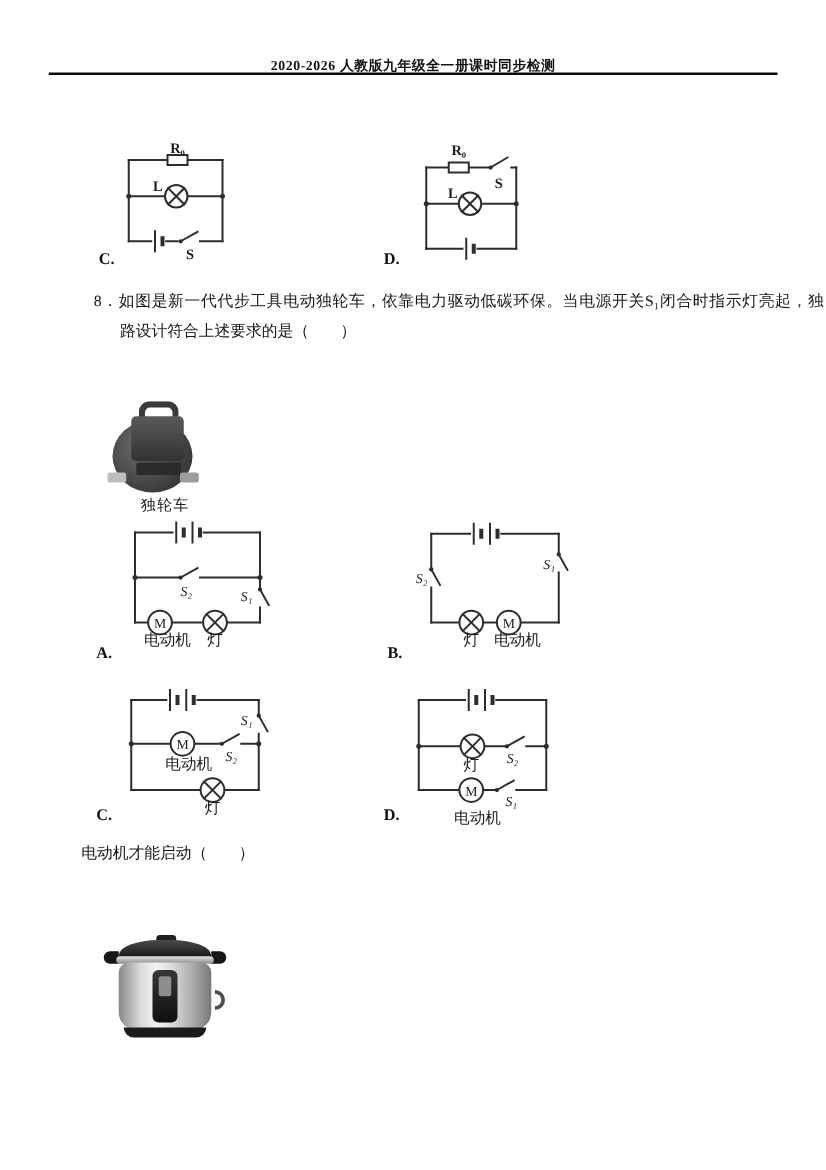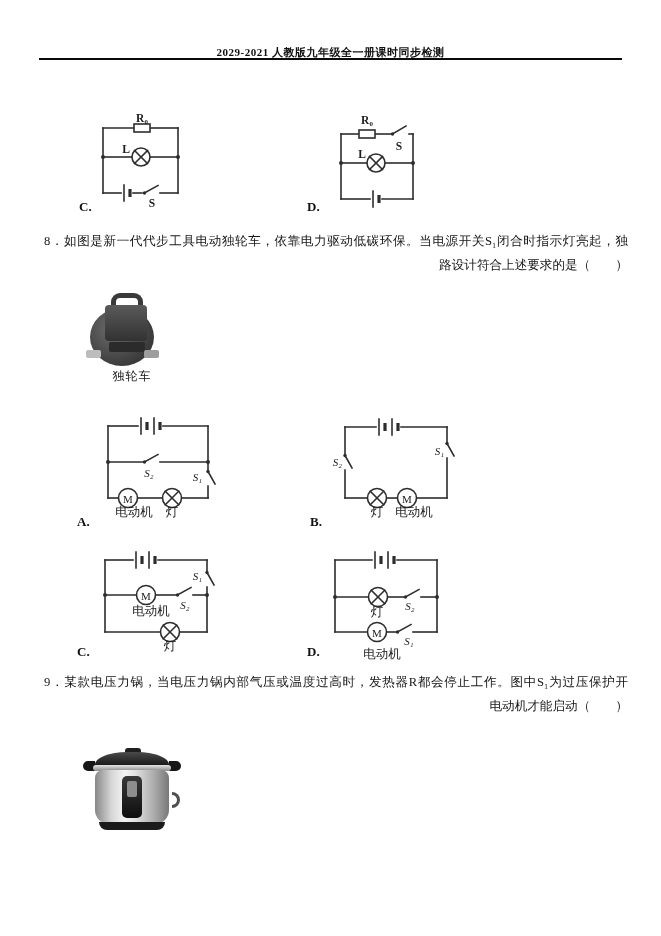--- a/index.html
+++ b/index.html
@@ -13,39 +13,39 @@
   .header-title {
     left:0; top:45px; width:661px; text-align:center;
     font-size:11px; font-weight:bold; letter-spacing:0.5px; color:#111;
   }
   .header-rule { left:39px; top:58px; width:583px; height:1.6px; background:#0a0a0a; }
 
   
   .qblock { left:44px; width:584px; font-size:12.6px; line-height:24px; color:#161616; }
   .qline { width:100%; }
   .line-full { text-align:justify; text-align-last:justify; }
-  .cont { margin-left:21px; width:563px;text-align:right; }
+  .cont { margin-left:21px; width:563px; }
 
   
   .opt-letter { font-size:13px; font-weight:bold; color:#111; font-family:"Liberation Serif",serif; }
 
   
   svg { display:block; overflow:visible; }
   svg text { font-family:"Liberation Serif","DejaVu Serif",serif; fill:#1c1c1c; }
   .comp-label { font-size:11.5px; font-weight:bold; }
   .sw-label   { font-size:11px; font-style:italic; }
   .m-letter   { font-size:11px; }
   .cn-label   { font-size:12.5px; }
   .wire  { stroke:#2d2d2d; stroke-width:1.6; fill:none; stroke-linecap:square; }
   .thick { stroke:#2d2d2d; stroke-width:3.2; stroke-linecap:butt; }
   .ring  { stroke:#2d2d2d; stroke-width:1.6; fill:#fff; }
   .dotj  { fill:#2d2d2d; }
 
   
-  .uni { left:84px; top:292px; width:96px; height:92px; }
+  .uni { left:84px; top:320px; width:96px; height:92px; }
   .uni-handle { position:absolute; left:27px; top:1px; width:32px; height:16px;
     border:5px solid #3a3a3a; border-bottom:none; border-radius:9px 9px 0 0; box-sizing:border-box; }
   .uni-wheel { position:absolute; left:6px; top:16px; width:64px; height:58px; border-radius:50%;
     background:radial-gradient(circle at 38% 35%, #6e6e6e, #3a3a3a 72%); }
   .uni-body { position:absolute; left:21px; top:13px; width:42px; height:36px; border-radius:4px;
     background:linear-gradient(#5a5a5a,#323232); }
   .uni-base { position:absolute; left:25px; top:50px; width:36px; height:10px; background:#2b2b2b; border-radius:2px; }
   .uni-pedal-l { position:absolute; left:2px; top:58px; width:15px; height:8px; background:#bdbdbd; border-radius:2px; }
   .uni-pedal-r { position:absolute; left:60px; top:58px; width:15px; height:8px; background:#9d9d9d; border-radius:2px; }
   .uni-caption { position:absolute; left:0; top:76px; width:100%; text-align:center;
@@ -68,21 +68,21 @@
   .ck-display { position:absolute; left:45px; top:33px; width:10px; height:16px; background:#8d8d8d; border-radius:2px; }
   .ck-base { position:absolute; left:17px; top:74px; width:66px; height:8px; background:#1b1b1b; border-radius:0 0 10px 10px; }
   .ck-side { position:absolute; left:90px; top:44px; width:8px; height:16px;
     border:3px solid #4e4e4e; border-left:none; border-radius:0 8px 8px 0; box-sizing:border-box; }
 </style>
 </head>
 <body>
 
 <div class="page">
 
-  <div class="abs header-title">2029-2021 人教版九年级全一册课时同步检测</div>
+  <div class="abs header-title">2020-2026 人教版九年级全一册课时同步检测</div>
   <div class="abs header-rule"></div>
 
   <div class="abs" style="left:75px; top:103px; width:140px; height:112px;">
     <svg width="140" height="112" viewBox="0 0 140 112">
       <g>
         <line class="wire" x1="28" y1="25" x2="59" y2="25"></line>
           <line class="wire" x1="75" y1="25" x2="103" y2="25"></line>
         <line class="wire" x1="28" y1="25" x2="28" y2="90"></line>
           <line class="wire" x1="103" y1="25" x2="103" y2="90"></line>
         <line class="wire" x1="28" y1="54" x2="57" y2="54"></line>
@@ -143,21 +143,21 @@
       </g>
       <circle class="dotj" cx="11" cy="55" r="2"></circle>
       <circle class="dotj" cx="83" cy="55" r="2"></circle>
       <text class="comp-label" x="37" y="16" text-anchor="middle">R₀</text>
       <text class="comp-label" x="69" y="42" text-anchor="middle">S</text>
       <text class="comp-label" x="36" y="50" text-anchor="end">L</text>
     </svg>
   </div>
   <div class="abs opt-letter" style="left:307px; top:199px;">D.</div>
 
-  <div class="abs qblock" style="top:229px;">
+  <div class="abs qblock" style="top:229px;margin-left:31px;">
     <div class="qline line-full">8．如图是新一代代步工具电动独轮车，依靠电力驱动低碳环保。当电源开关S₁闭合时指示灯亮起，独</div>
     <div class="qline cont">路设计符合上述要求的是（　　）</div>
   </div>
 
   <div class="abs uni">
     <div class="uni-handle"></div>
     <div class="uni-wheel"></div>
     <div class="uni-body"></div>
     <div class="uni-base"></div>
     <div class="uni-pedal-l"></div>
@@ -344,21 +344,20 @@
       <circle class="dotj" cx="107" cy="49" r="2"></circle>
       <text class="sw-label" x="80" y="62" text-anchor="middle">S₂</text>
       <text class="cn-label" x="47" y="68" text-anchor="middle">灯</text>
       <text class="sw-label" x="79" y="97" text-anchor="middle">S₁</text>
       <text class="cn-label" x="52" y="110" text-anchor="middle">电动机</text>
     </svg>
   </div>
   <div class="abs opt-letter" style="left:307px; top:644px;">D.</div>
 
   <div class="abs qblock" style="top:670px;">
-    <div class="qline line-full">9．某款电压力锅，当电压力锅内部气压或温度过高时，发热器R都会停止工作。图中S₁为过压保护开</div>
     <div class="qline cont">电动机才能启动（　　）</div>
   </div>
 
   <div class="abs cooker">
     <div class="ck-knob"></div>
     <div class="ck-lid"></div>
     <div class="ck-hl"></div>
     <div class="ck-hr"></div>
     <div class="ck-rim"></div>
     <div class="ck-body"></div>

